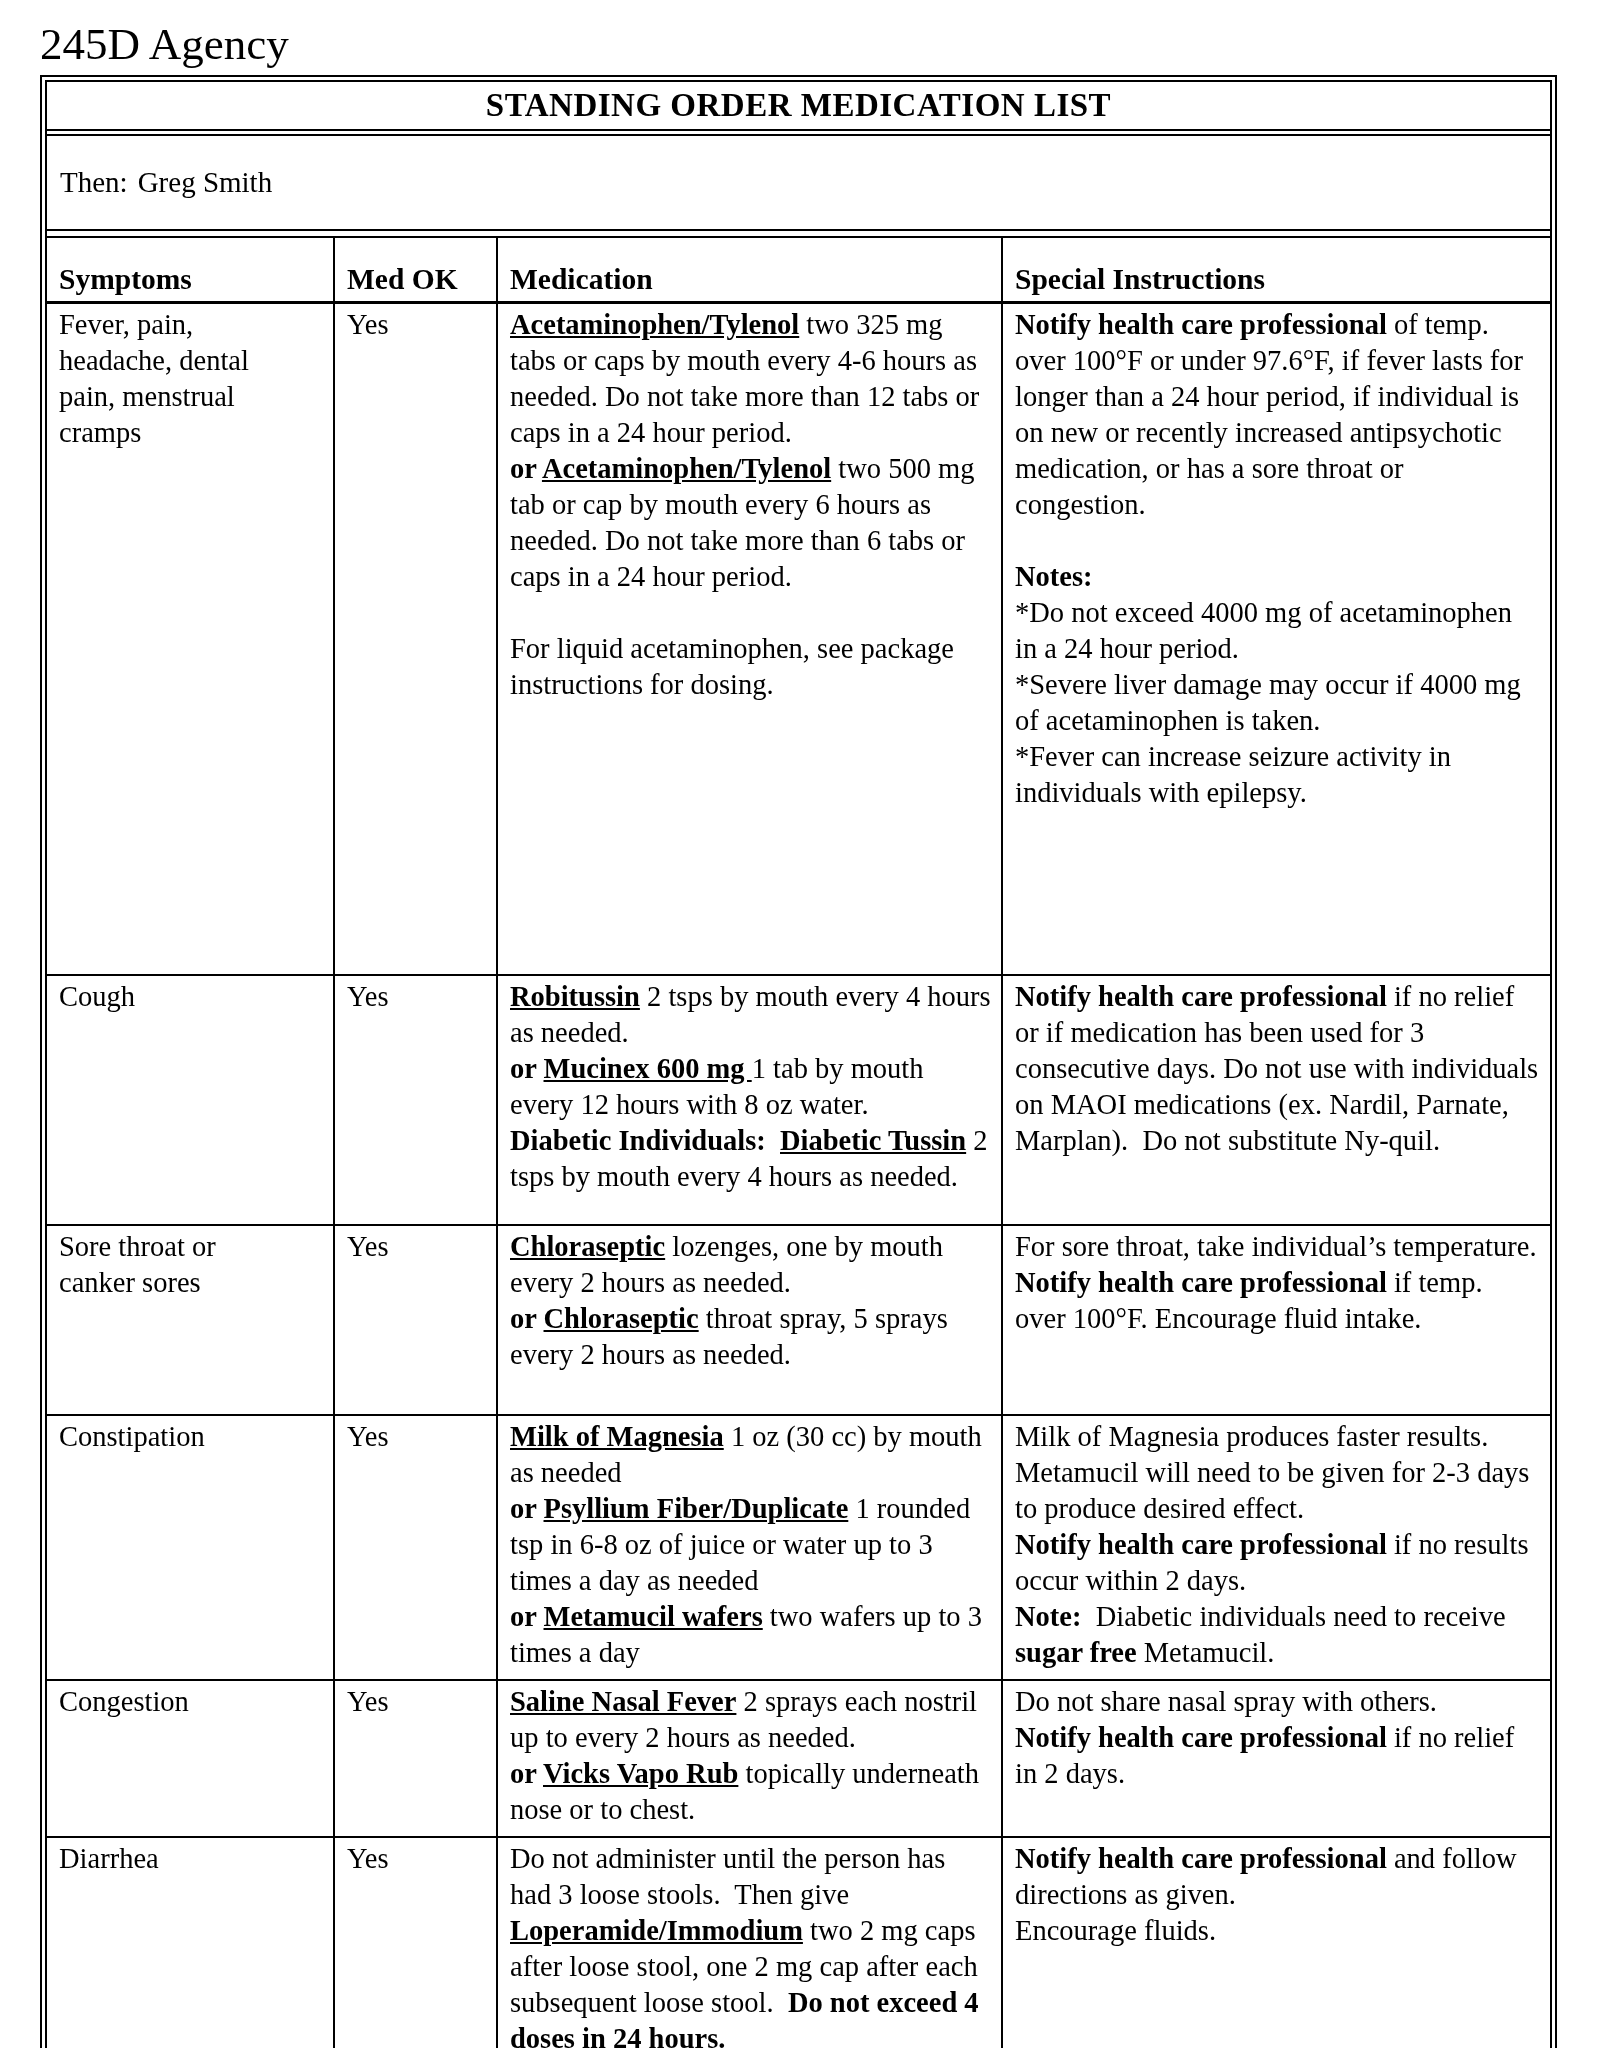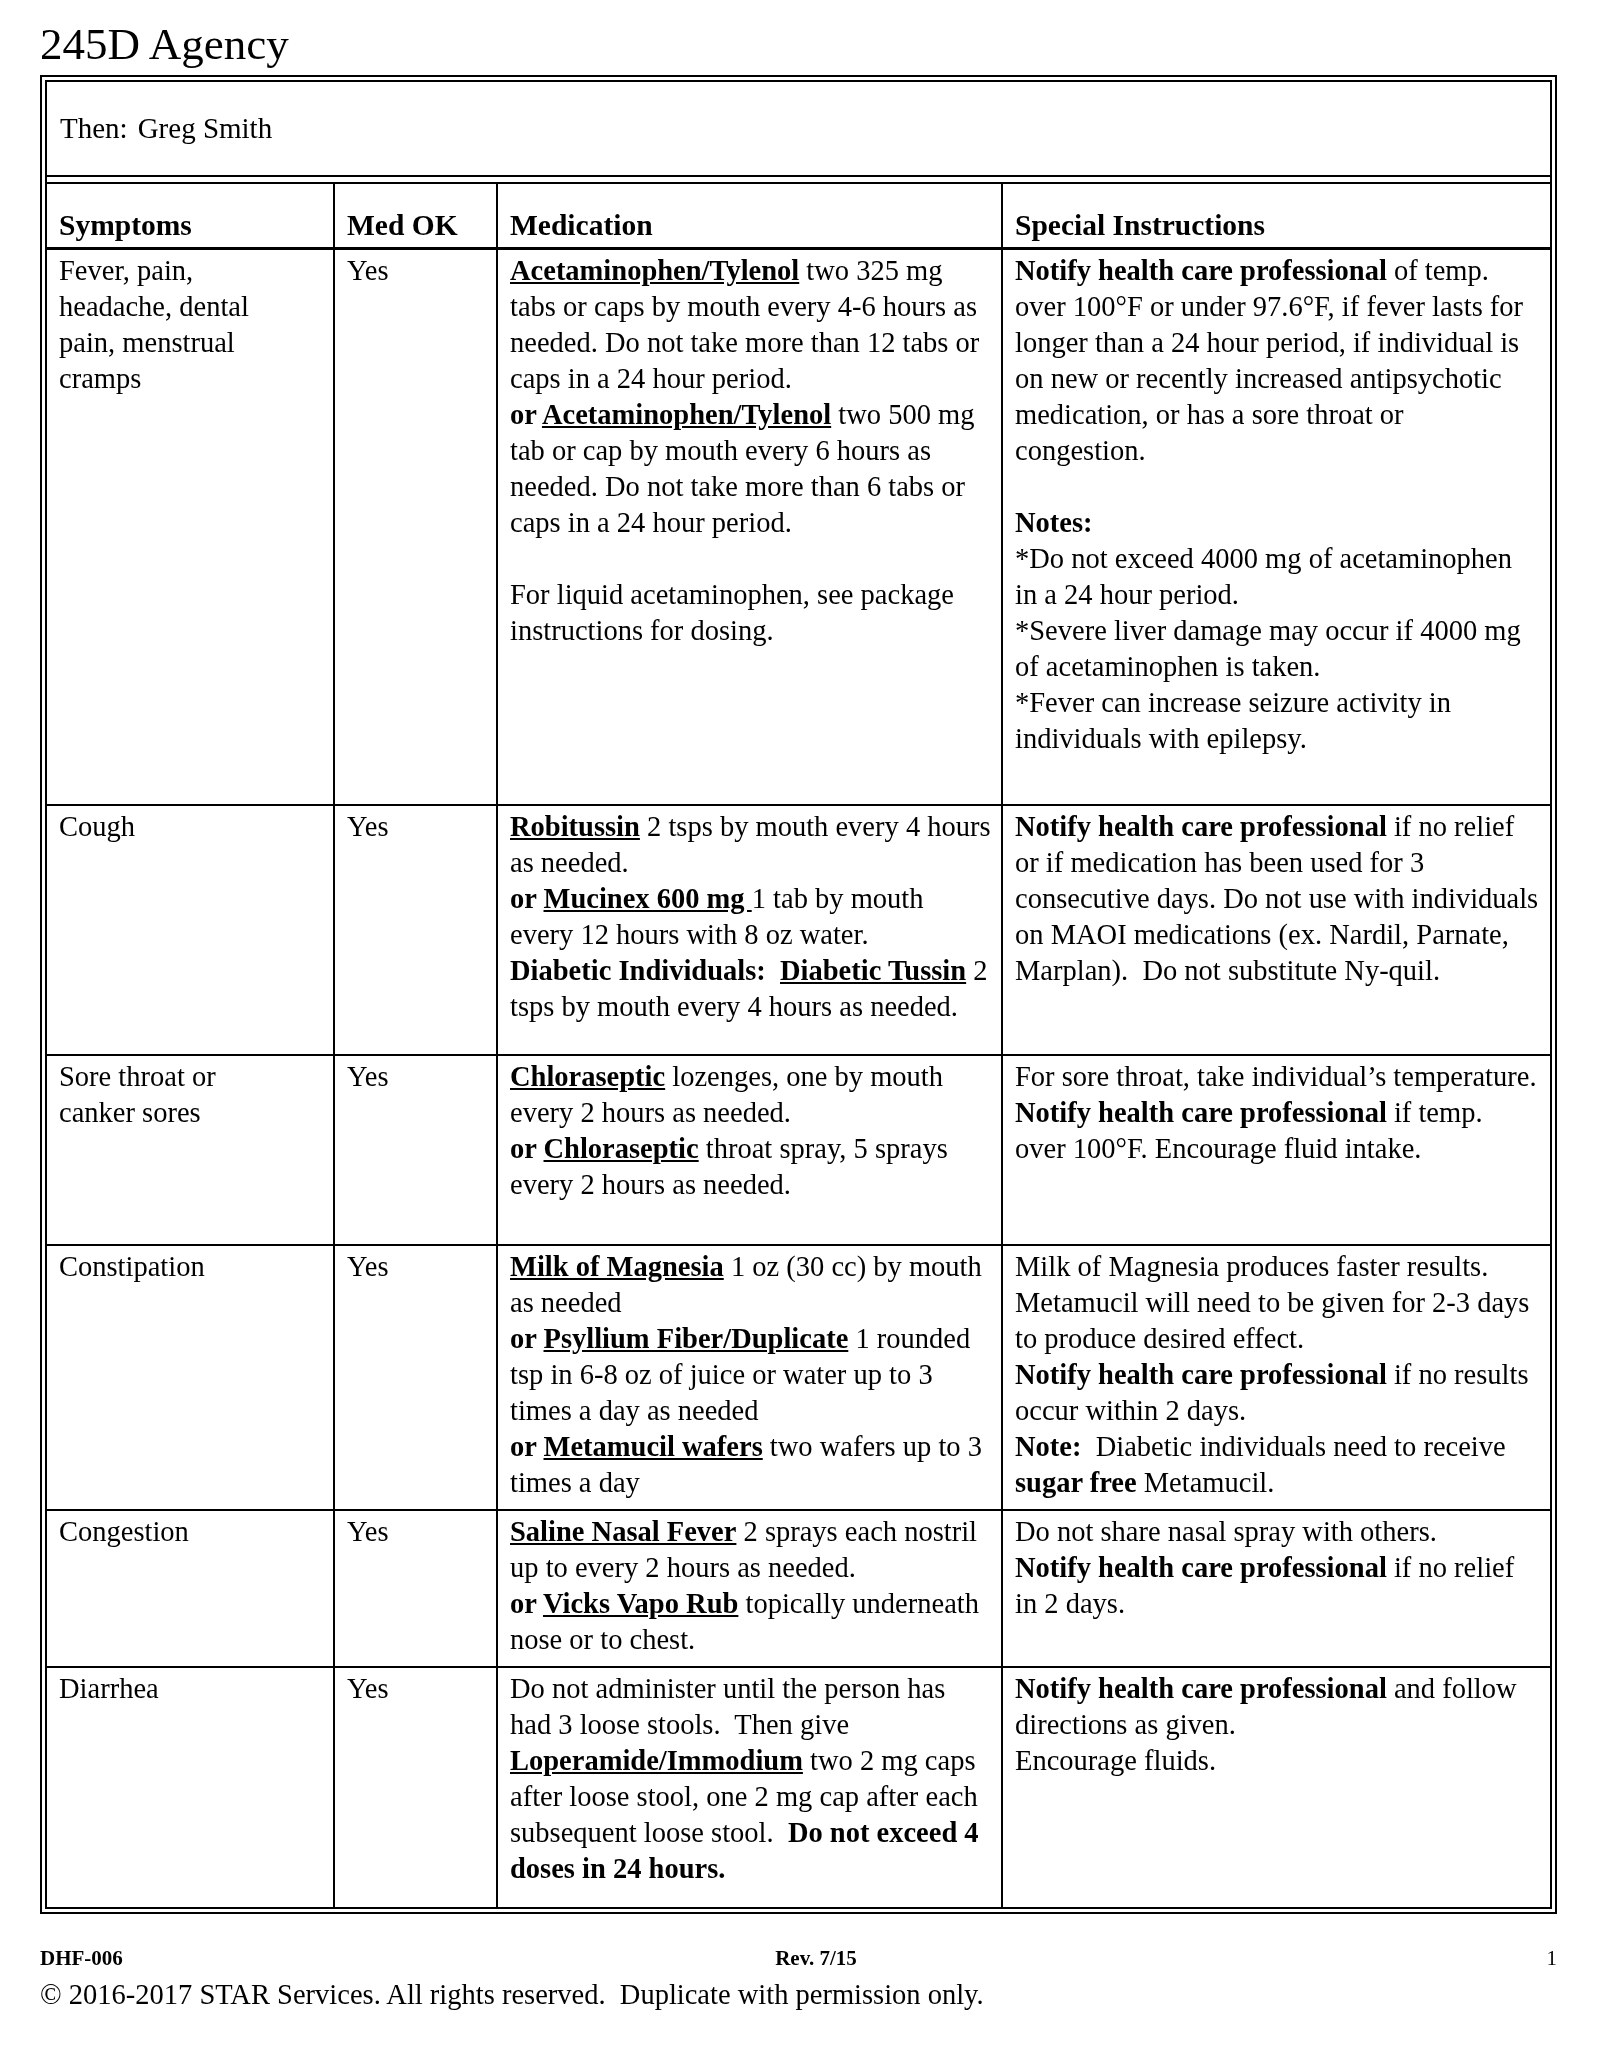--- a/index.html
+++ b/index.html
@@ -62,21 +62,21 @@
   td.cell{
     vertical-align:top;
     border:2px solid #000;
     padding:3px 10px 8px 12px;
     line-height:36px;
   }
   td.symptoms{padding-right:40px;}
   th:first-child,td:first-child{border-left:none;}
   th:last-child,td:last-child{border-right:none;}
   tbody tr:last-child td{border-bottom:none;}
-  tbody tr:nth-child(1){height:556px;}
+  tbody tr:nth-child(1){height:672px;}
   tbody tr:nth-child(2){height:250px;padding-left:17px;}
   tbody tr:nth-child(3){height:190px;}
   tbody tr:nth-child(4){height:250px;}
   tbody tr:nth-child(5){height:150px;}
   tbody tr:nth-child(6){height:240px;}
   p.para{margin:0;}
   .b{font-weight:bold;}
   .u{text-decoration:underline;}
   .footer{
     margin:32px 40px 0 40px;
@@ -92,20 +92,21 @@
     margin:8px 40px 0 40px;
     font-size:28.5px;
   }
 </style>
 </head>
 <body>
 
 <div class="agency">245D Agency</div>
 
 <div class="doc-box">
+  <div class="title-bar">STANDING ORDER MEDICATION LIST</div>
 
   <div class="name-row">
     <span>Then:</span>
       <span class="gap"></span>
     <span>Greg Smith</span>
   </div>
 
   <table class="med-table">
     <colgroup>
       <col class="c-symptoms">

